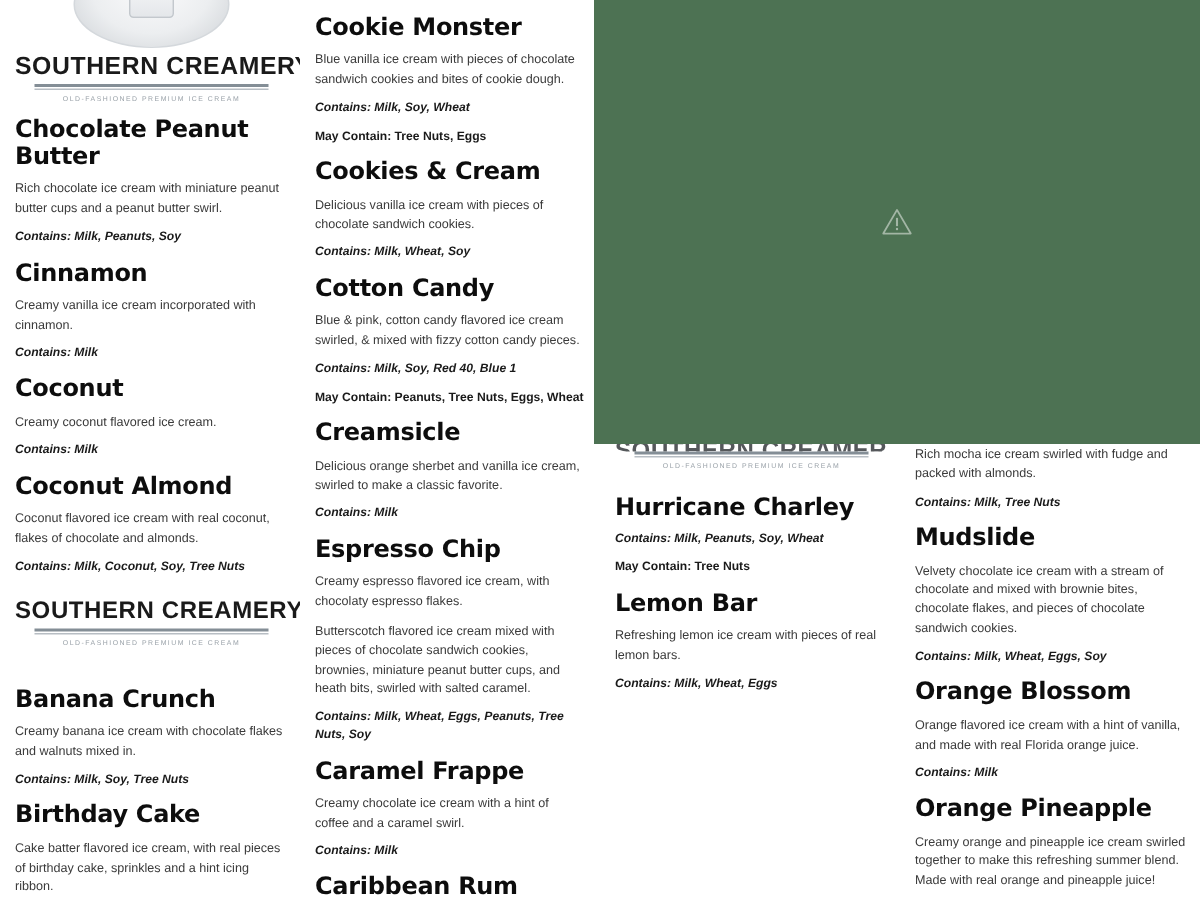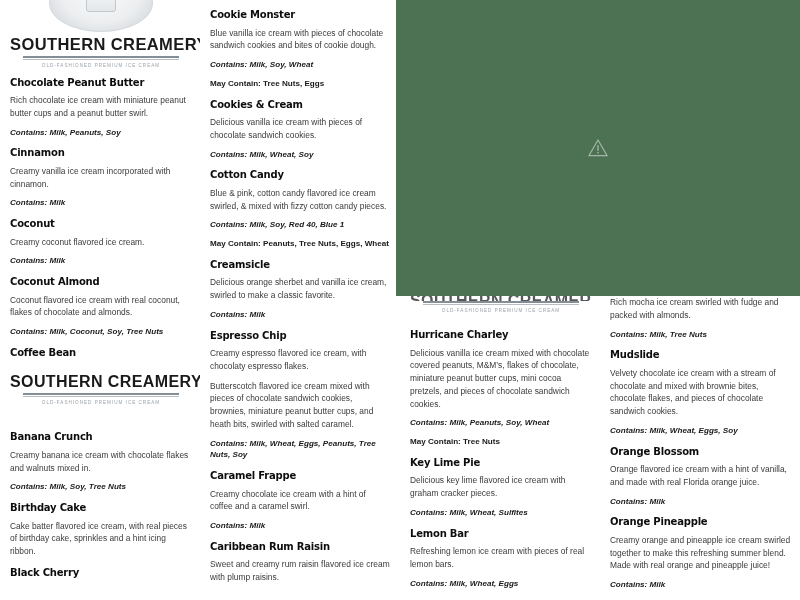--- a/index.html
+++ b/index.html
@@ -27,21 +27,21 @@
   }
   .col-1 { left: 0px;   width: 200px; }
   .col-2 { left: 200px; width: 198px; }
   .col-3 { left: 400px; width: 200px; top: 296px; height: 304px; }
   .col-4 { left: 600px; width: 200px; top: 296px; height: 304px; }
 
   
   .flavor-name {
     font-family: "DejaVu Sans", sans-serif;
     font-weight: bold;
-    font-size: 10px;
+    font-size: 16px;
     line-height: 1.15;
     color: #0d0d0d;
     margin: 9px 0 6px 0;
     letter-spacing: -0.2px;
   }
   .flavor-desc {
     font-size: 8.4px;
     line-height: 1.52;
     color: #3a3a3a;
     margin: 0 0 7px 0;
@@ -191,23 +191,20 @@
       <div>
         <div class="flavor-name">Coconut</div>
         <p class="flavor-desc">Creamy coconut flavored ice cream.</p>
         <p class="contains">Contains: Milk</p>
       </div>
       <div>
         <div class="flavor-name">Coconut Almond</div>
         <p class="flavor-desc">Coconut flavored ice cream with real coconut, flakes of chocolate and almonds.</p>
         <p class="contains">Contains: Milk, Coconut, Soy, Tree Nuts</p>
       </div>
-      <div>
-        <div class="flavor-name">Coffee Bean</div>
-      </div>
       <div class="logo-block compact">
         <div class="logo-wordmark">SOUTHERN CREAMERY</div>
         <div class="logo-rule"></div>
         <div class="logo-rule thin"></div>
         <div class="logo-tagline">OLD-FASHIONED PREMIUM ICE CREAM</div>
       </div>
       <div>
         <div class="flavor-name">Banana Crunch</div>
         <p class="flavor-desc">Creamy banana ice cream with chocolate flakes and walnuts mixed in.</p>
         <p class="contains">Contains: Milk, Soy, Tree Nuts</p>
@@ -263,28 +260,22 @@
     </div>
   <div class="col col-3">
       <div class="logo-block clipped">
         <div class="logo-wordmark">SOUTHERN CREAMERY</div>
         <div class="logo-rule"></div>
         <div class="logo-rule thin"></div>
         <div class="logo-tagline">OLD-FASHIONED PREMIUM ICE CREAM</div>
       </div>
       <div>
         <div class="flavor-name">Hurricane Charley</div>
-        <p class="flavor-desc">Delicious vanilla ice cream mixed with chocolate covered peanuts, M&amp;M’s, flakes of chocolate, miniature peanut butter cups, mini cocoa pretzels, and pieces of chocolate sandwich cookies.</p>
         <p class="contains">Contains: Milk, Peanuts, Soy, Wheat</p>
         <p class="may-contain">May Contain: Tree Nuts</p>
-      </div>
-      <div>
-        <div class="flavor-name">Key Lime Pie</div>
-        <p class="flavor-desc">Delicious key lime flavored ice cream with graham cracker pieces.</p>
-        <p class="contains">Contains: Milk, Wheat, Sulfites</p>
       </div>
       <div>
         <div class="flavor-name">Lemon Bar</div>
         <p class="flavor-desc">Refreshing lemon ice cream with pieces of real lemon bars.</p>
         <p class="contains">Contains: Milk, Wheat, Eggs</p>
       </div>
     </div>
   <div class="col col-4">
       <div>
         <p class="flavor-desc">Rich mocha ice cream swirled with fudge and packed with almonds.</p>

